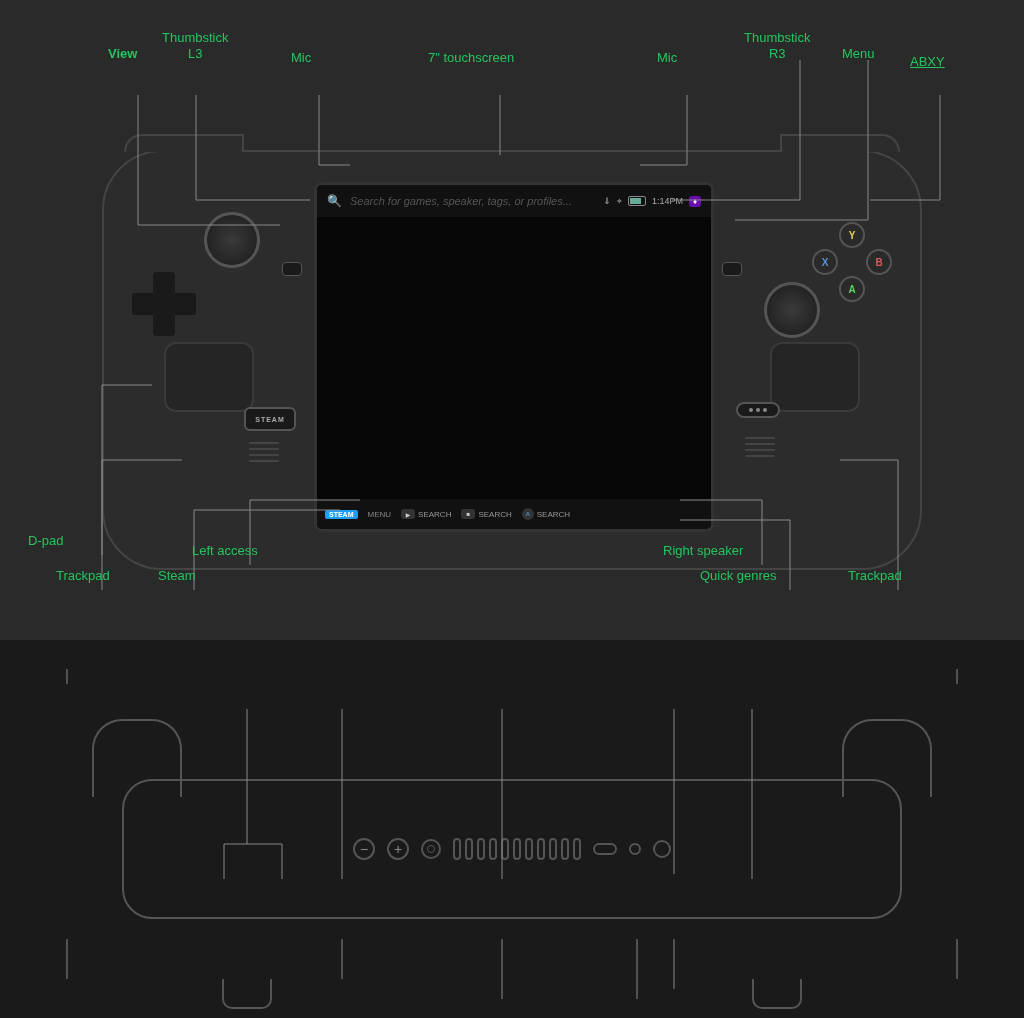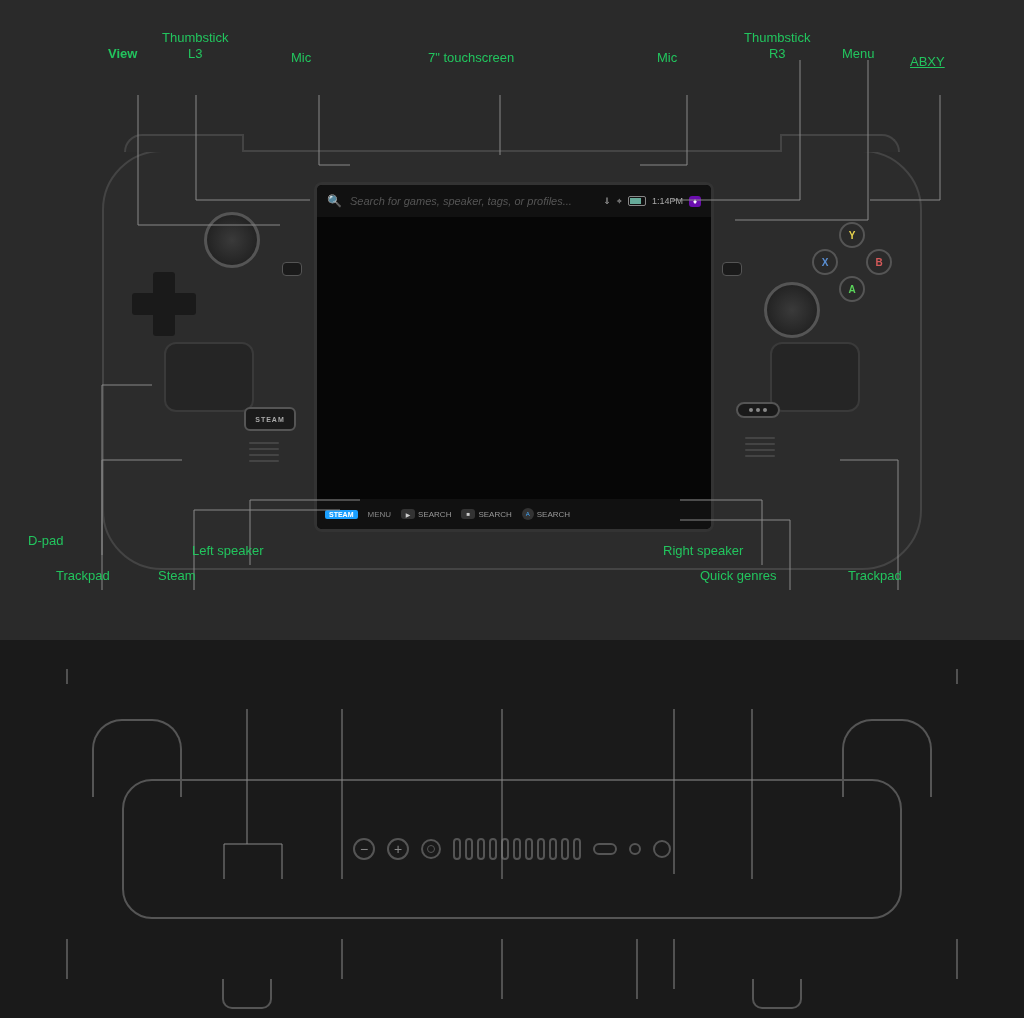--- a/index.html
+++ b/index.html
@@ -721,21 +721,21 @@
     <div class="label" style="left:657px;top:50px;">Mic</div>
 
     <div class="label" style="left:744px;top:30px;text-align:center;line-height:1.2;">Thumbstick<br>R3</div>
 
     <div class="label" style="left:842px;top:46px;">Menu</div>
 
     <div class="label" style="left:910px;top:54px;text-decoration:underline;">ABXY</div>
 
     <div class="label" style="left:56px;top:568px;">Trackpad</div>
     <div class="label" style="left:158px;top:568px;">Steam</div>
-    <div class="label" style="left:192px;top:543px;">Left speaker</div>
+    <div class="label" style="left:192px;top:543px;">Left access</div>
     <div class="label" style="left:663px;top:543px;">Right speaker</div>
     <div class="label" style="left:700px;top:568px;">Quick genres</div>
     <div class="label" style="left:848px;top:568px;">Trackpad</div>
 
   </div>
 </div>
 
 <div class="section-wrapper">
   <div class="bottom-section">
 

